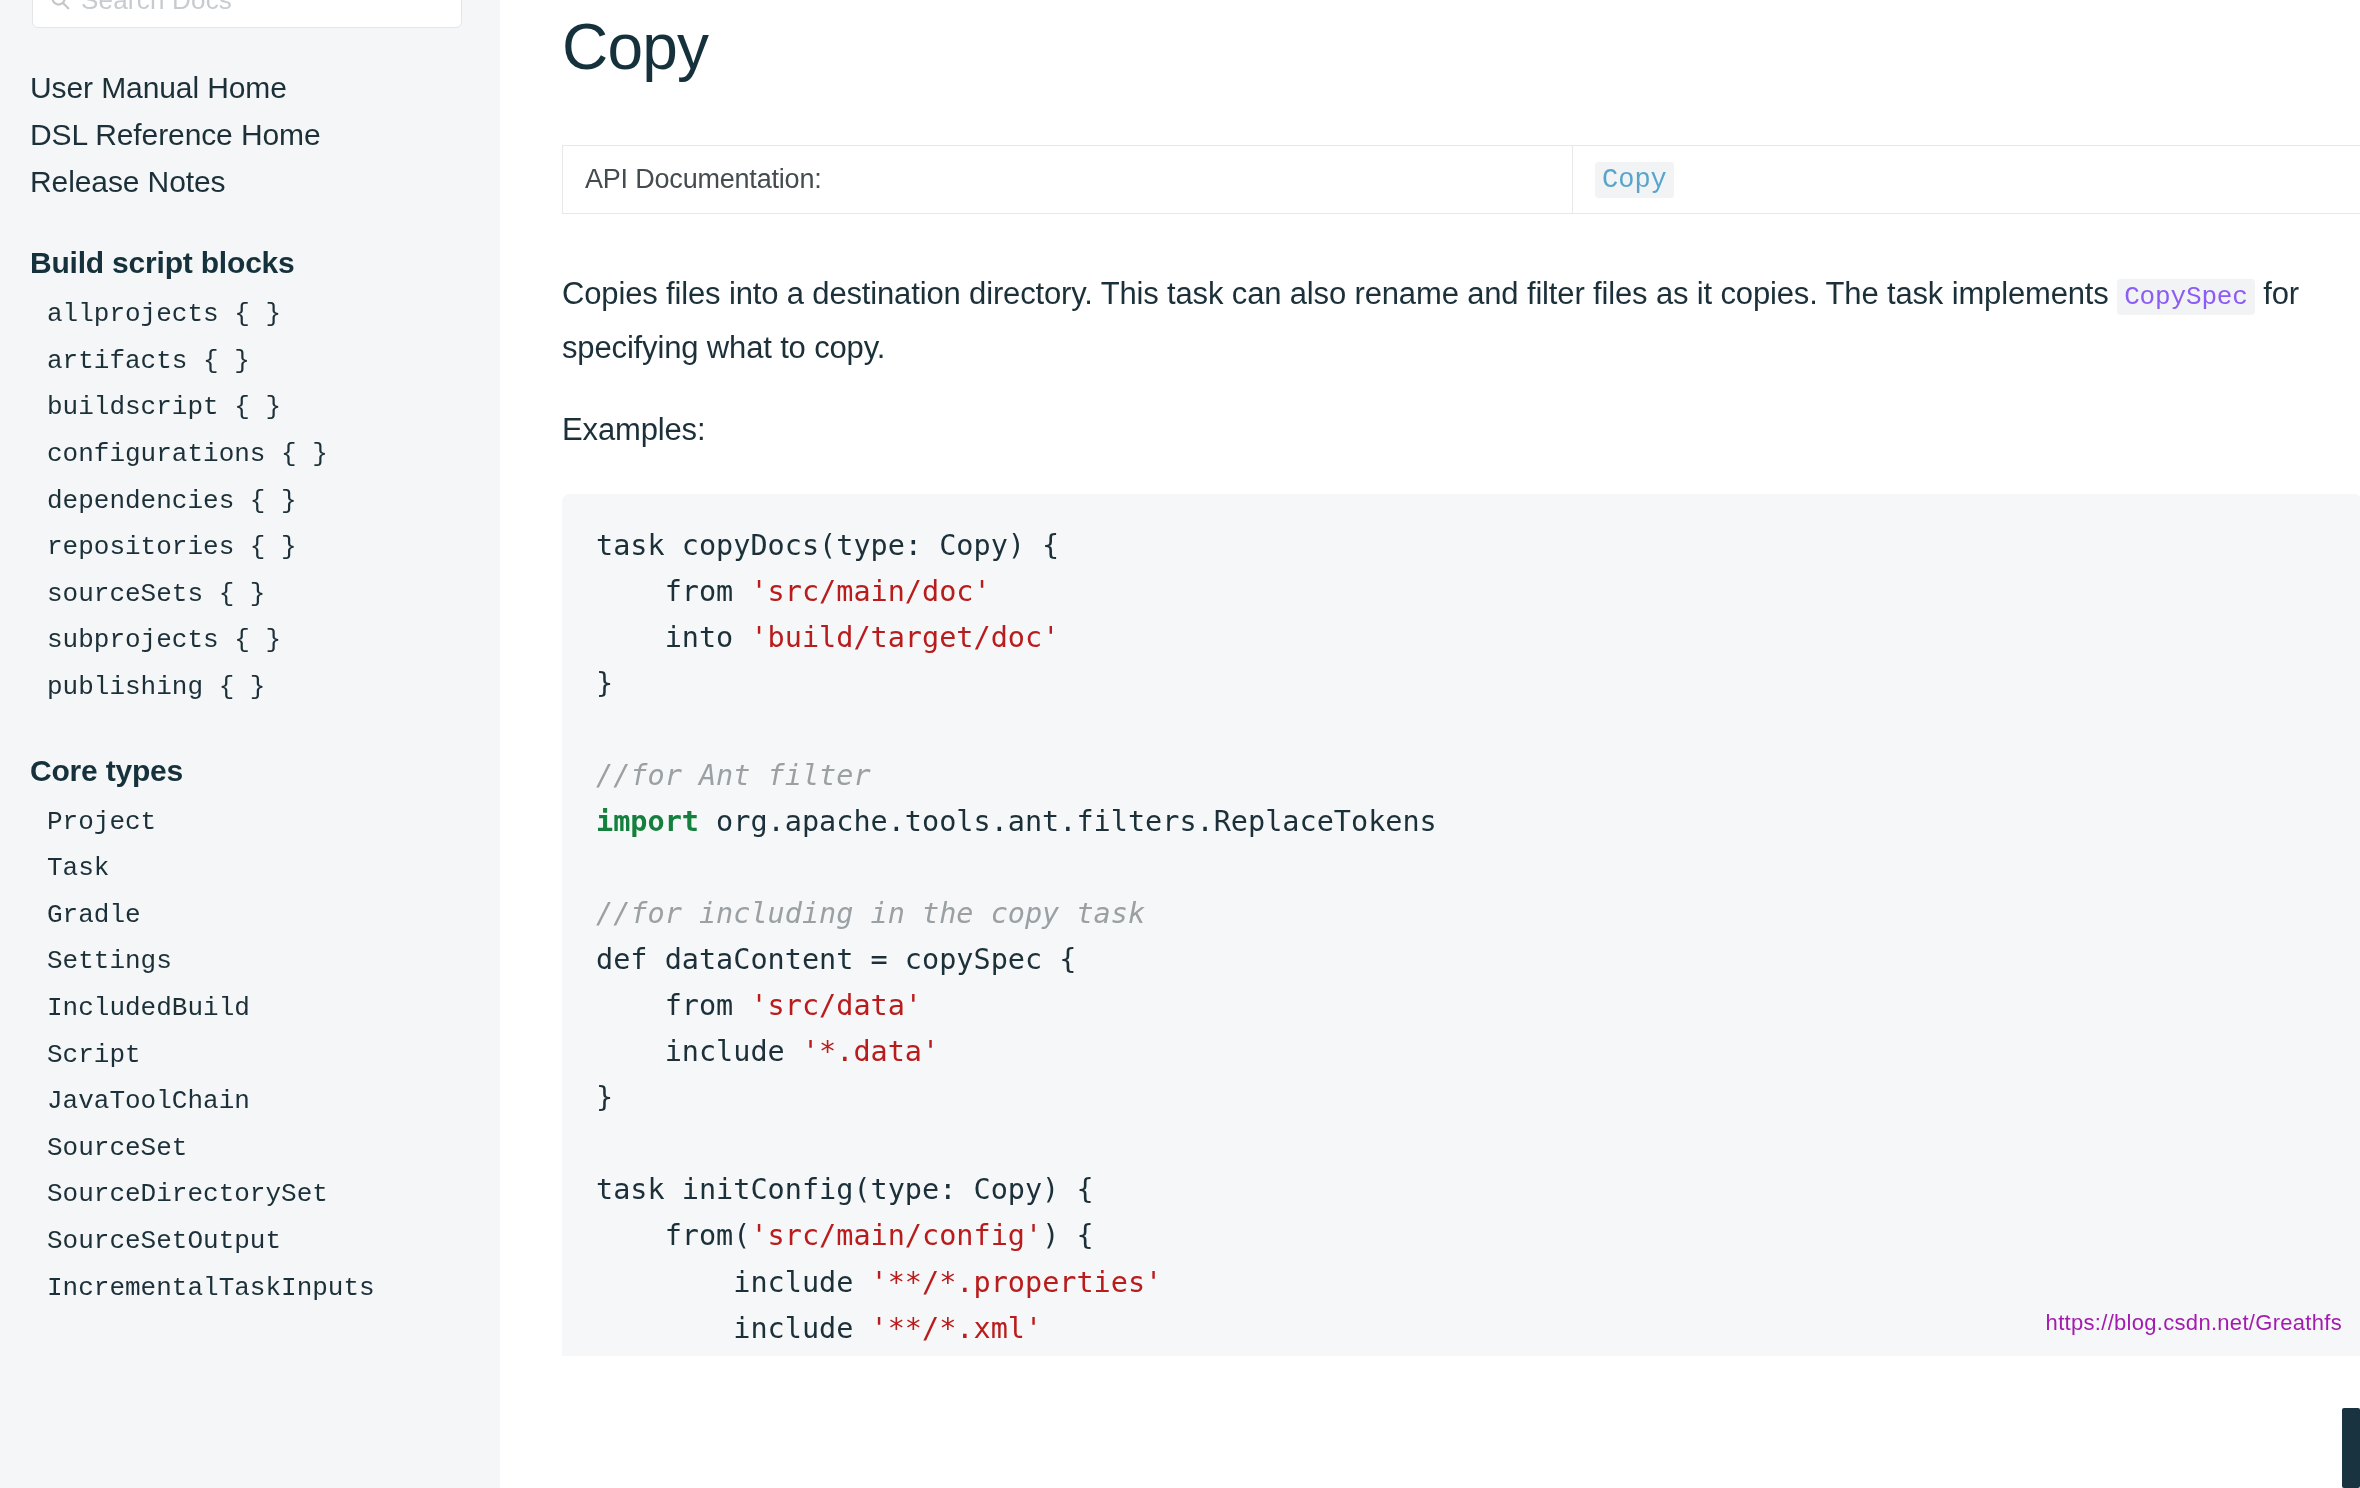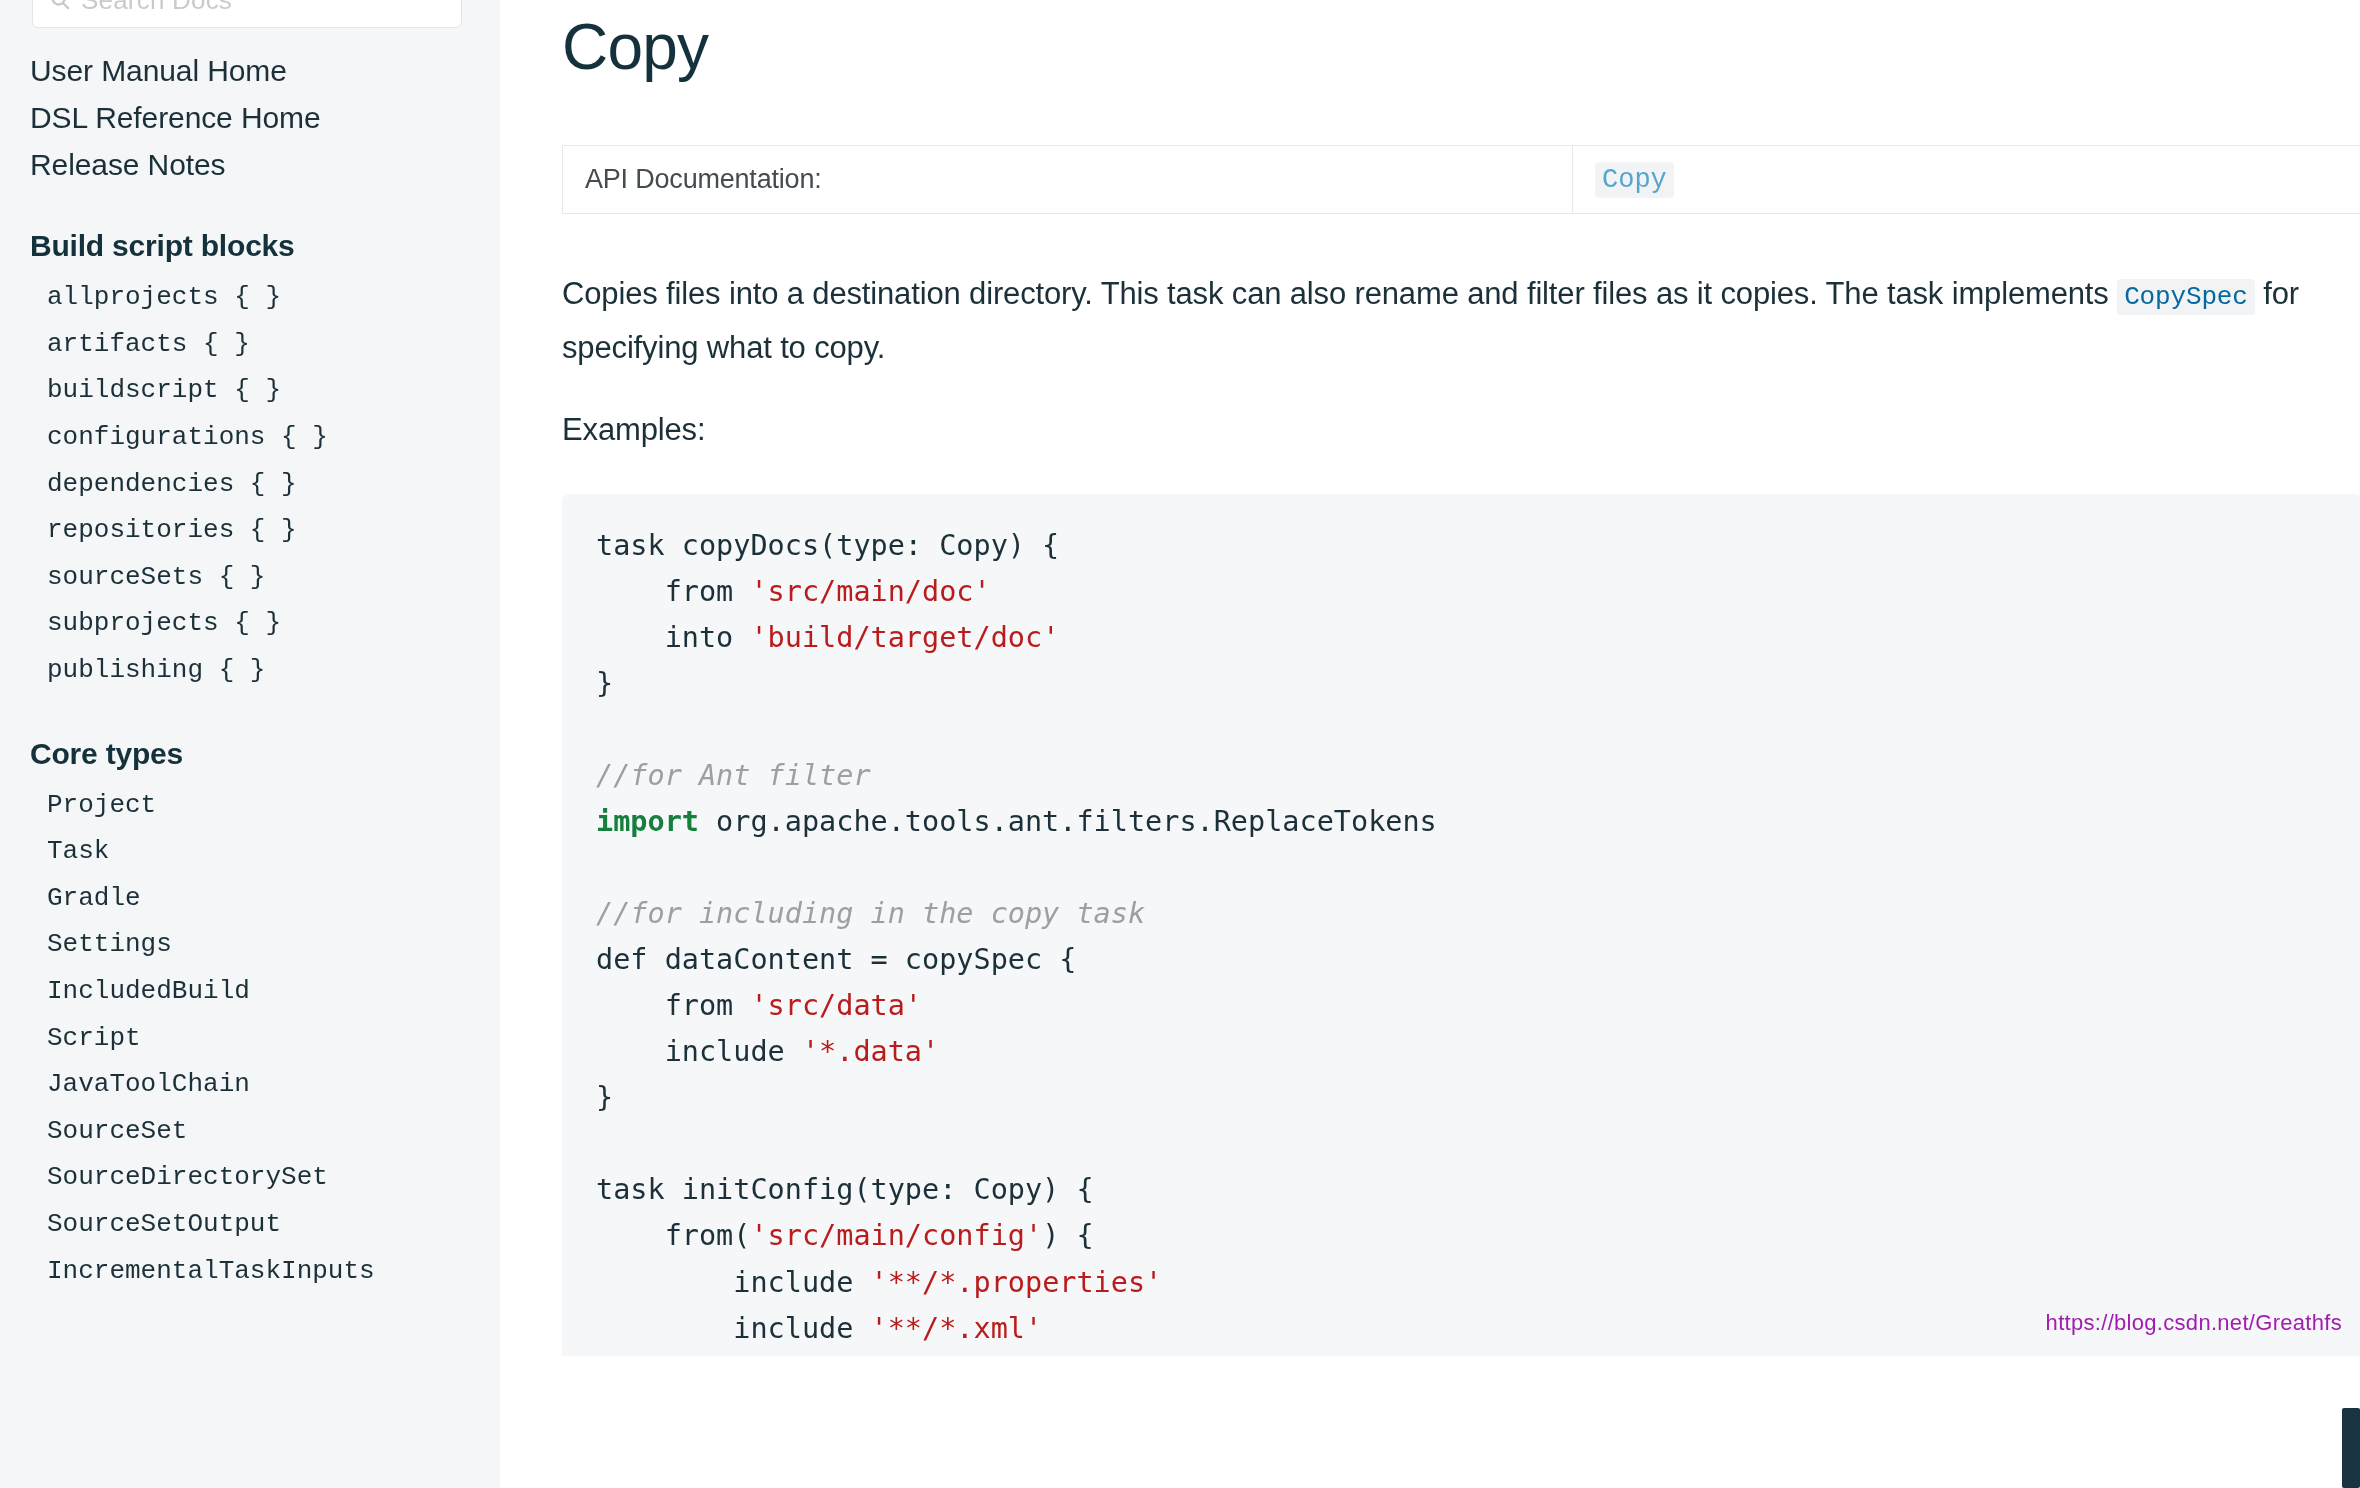--- a/index.html
+++ b/index.html
@@ -47,21 +47,21 @@
     opacity: .32;
   }
   .search-placeholder {
     font-size: 26px;
     color: #9aa2a8;
     opacity: .55;
     letter-spacing: .2px;
     white-space: nowrap;
   }
 
-  .nav-top { margin-top: 22px; }
+  .nav-top { margin-top: 39px; }
   .nav-link {
     display: block;
     font-size: 30px;
     line-height: 1.17;
     color: #1b3039;
     padding: 3px 0 9px 0;
     text-decoration: none;
     letter-spacing: -0.1px;
   }
   .section-title {
@@ -135,21 +135,21 @@
     margin: 53px 0 0 22px;
     width: 1830px;
     font-size: 31px;
     line-height: 1.72;
     color: #1b3039;
     letter-spacing: -0.15px;
   }
   .inline-code {
     font-family: "Liberation Mono", monospace;
     font-size: 26px;
-    color: #0369a1;
+    color: #8b5cf6;
     background: #f2f3f4;
     border-radius: 4px;
     padding: 3px 7px;
     text-decoration: none;
   }
   p.examples-label {
     margin: 38px 0 0 22px;
     font-size: 31px;
     color: #1b3039;
     letter-spacing: -0.15px;

